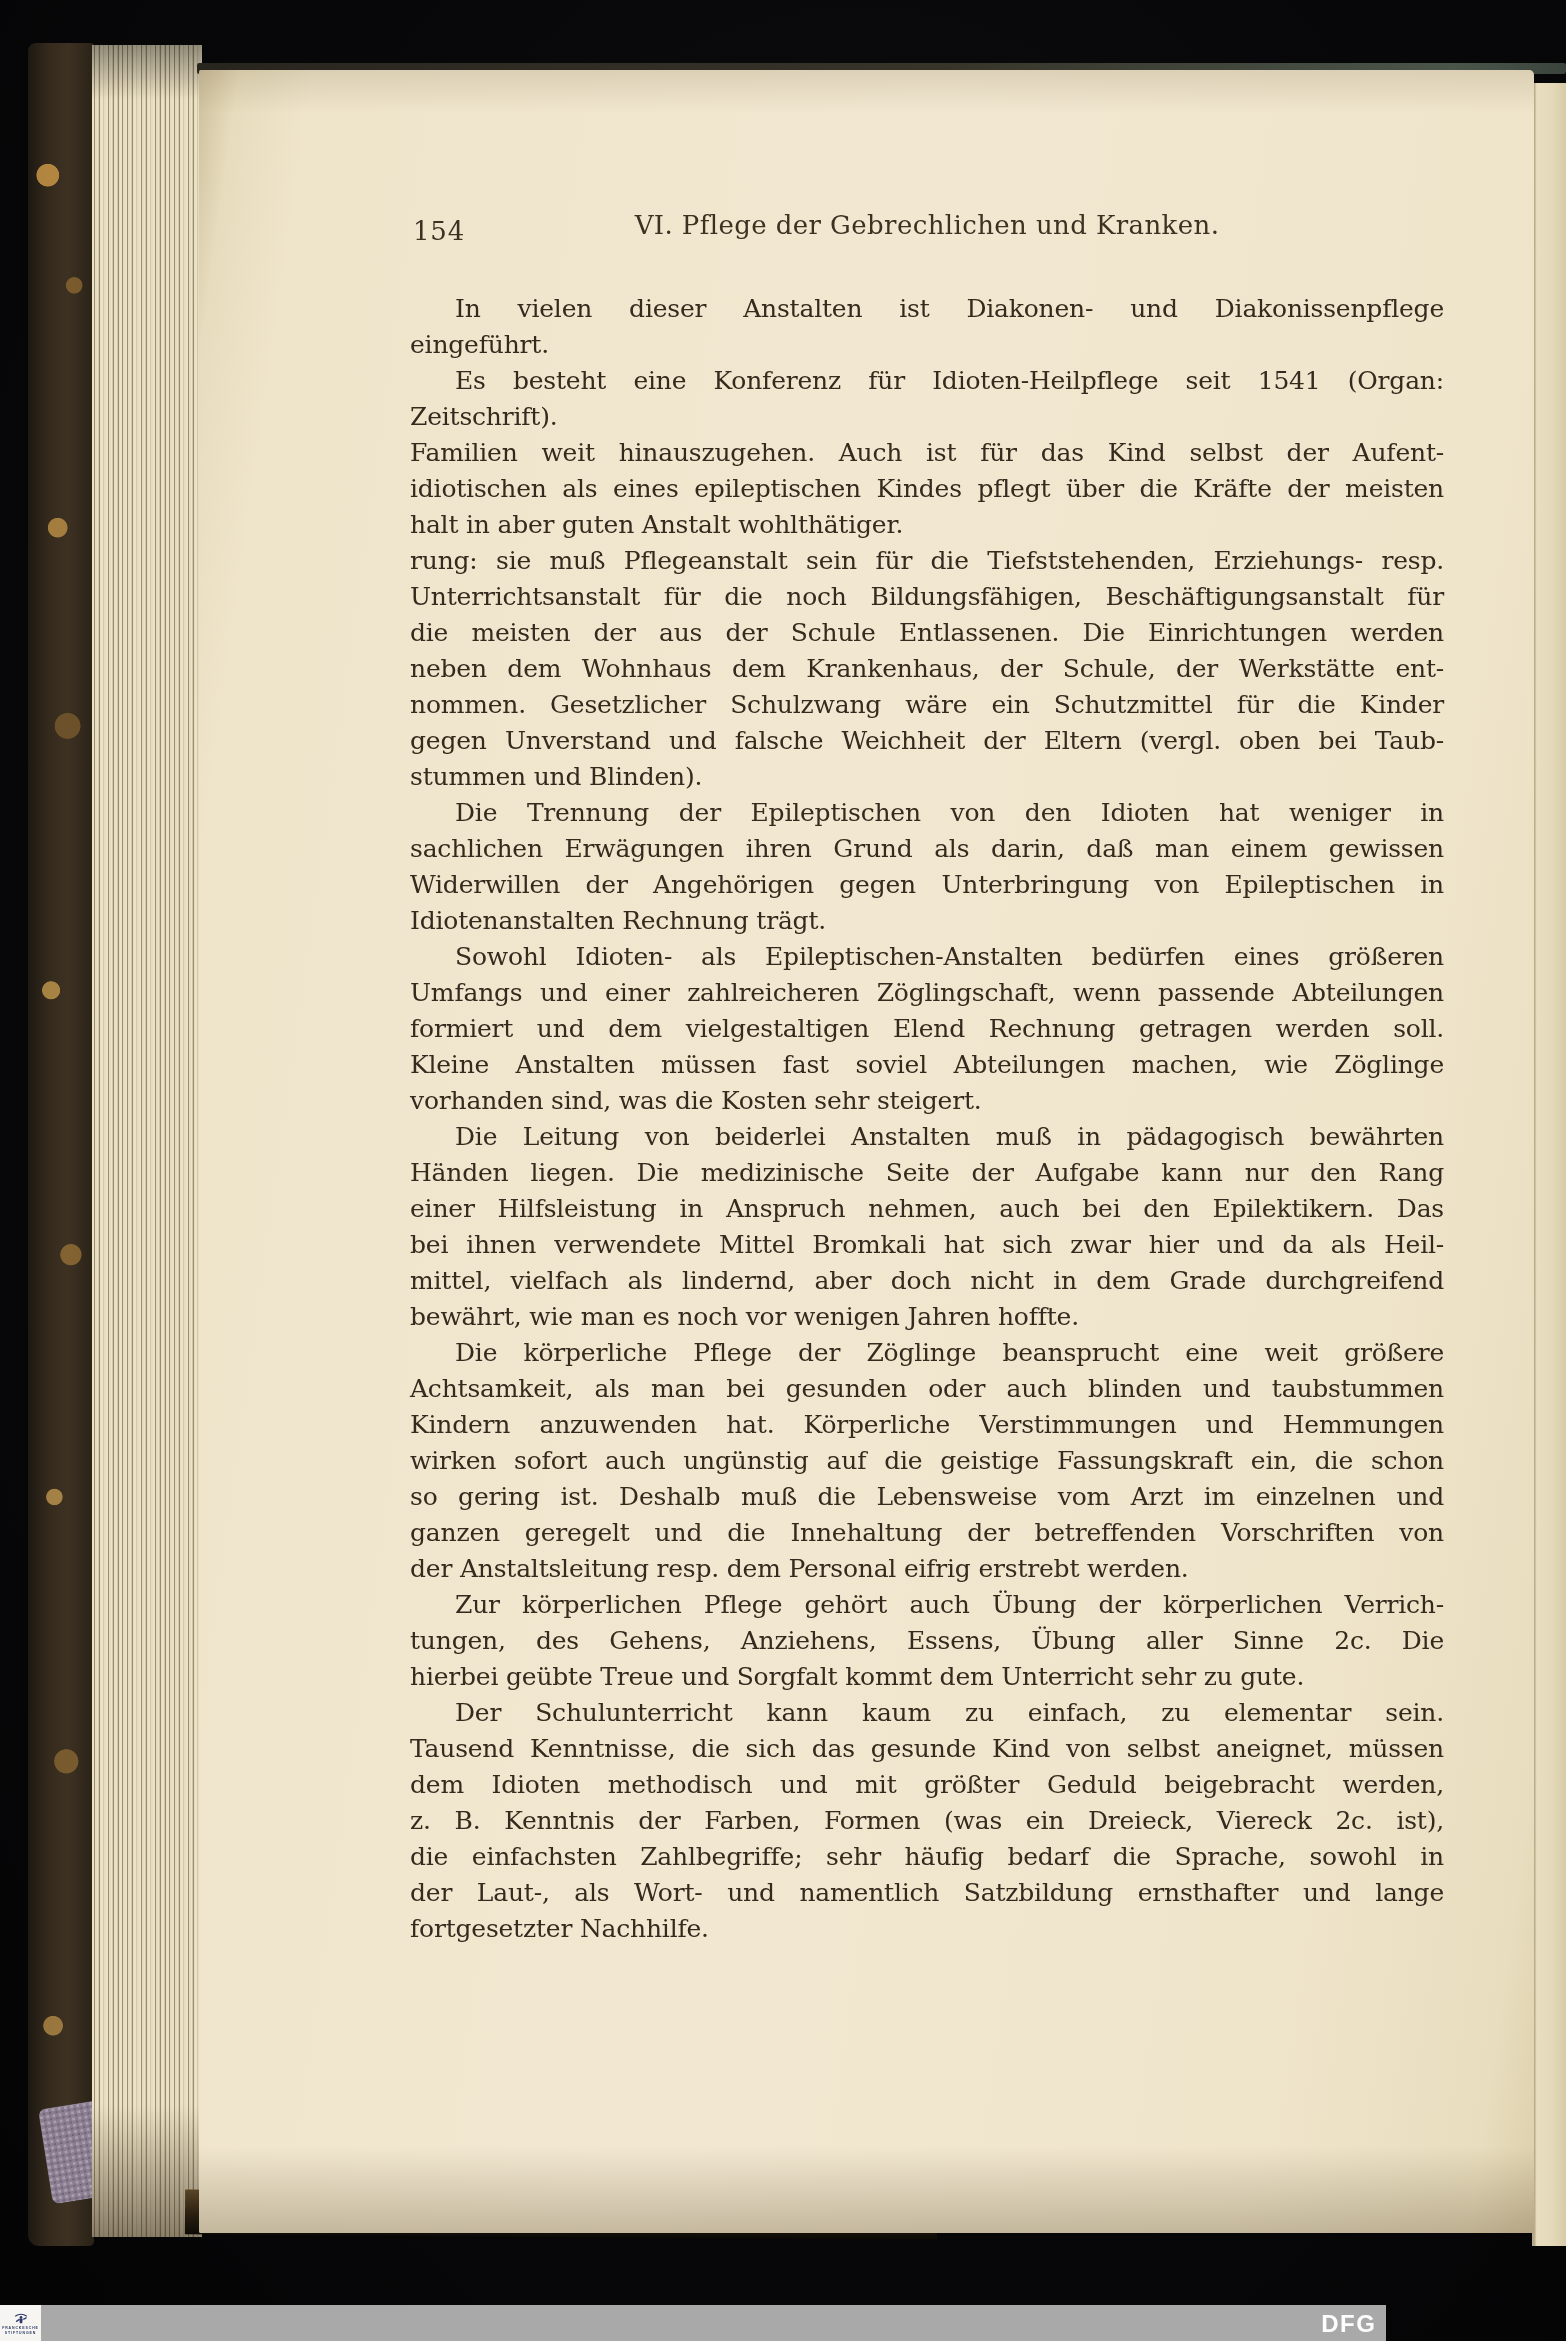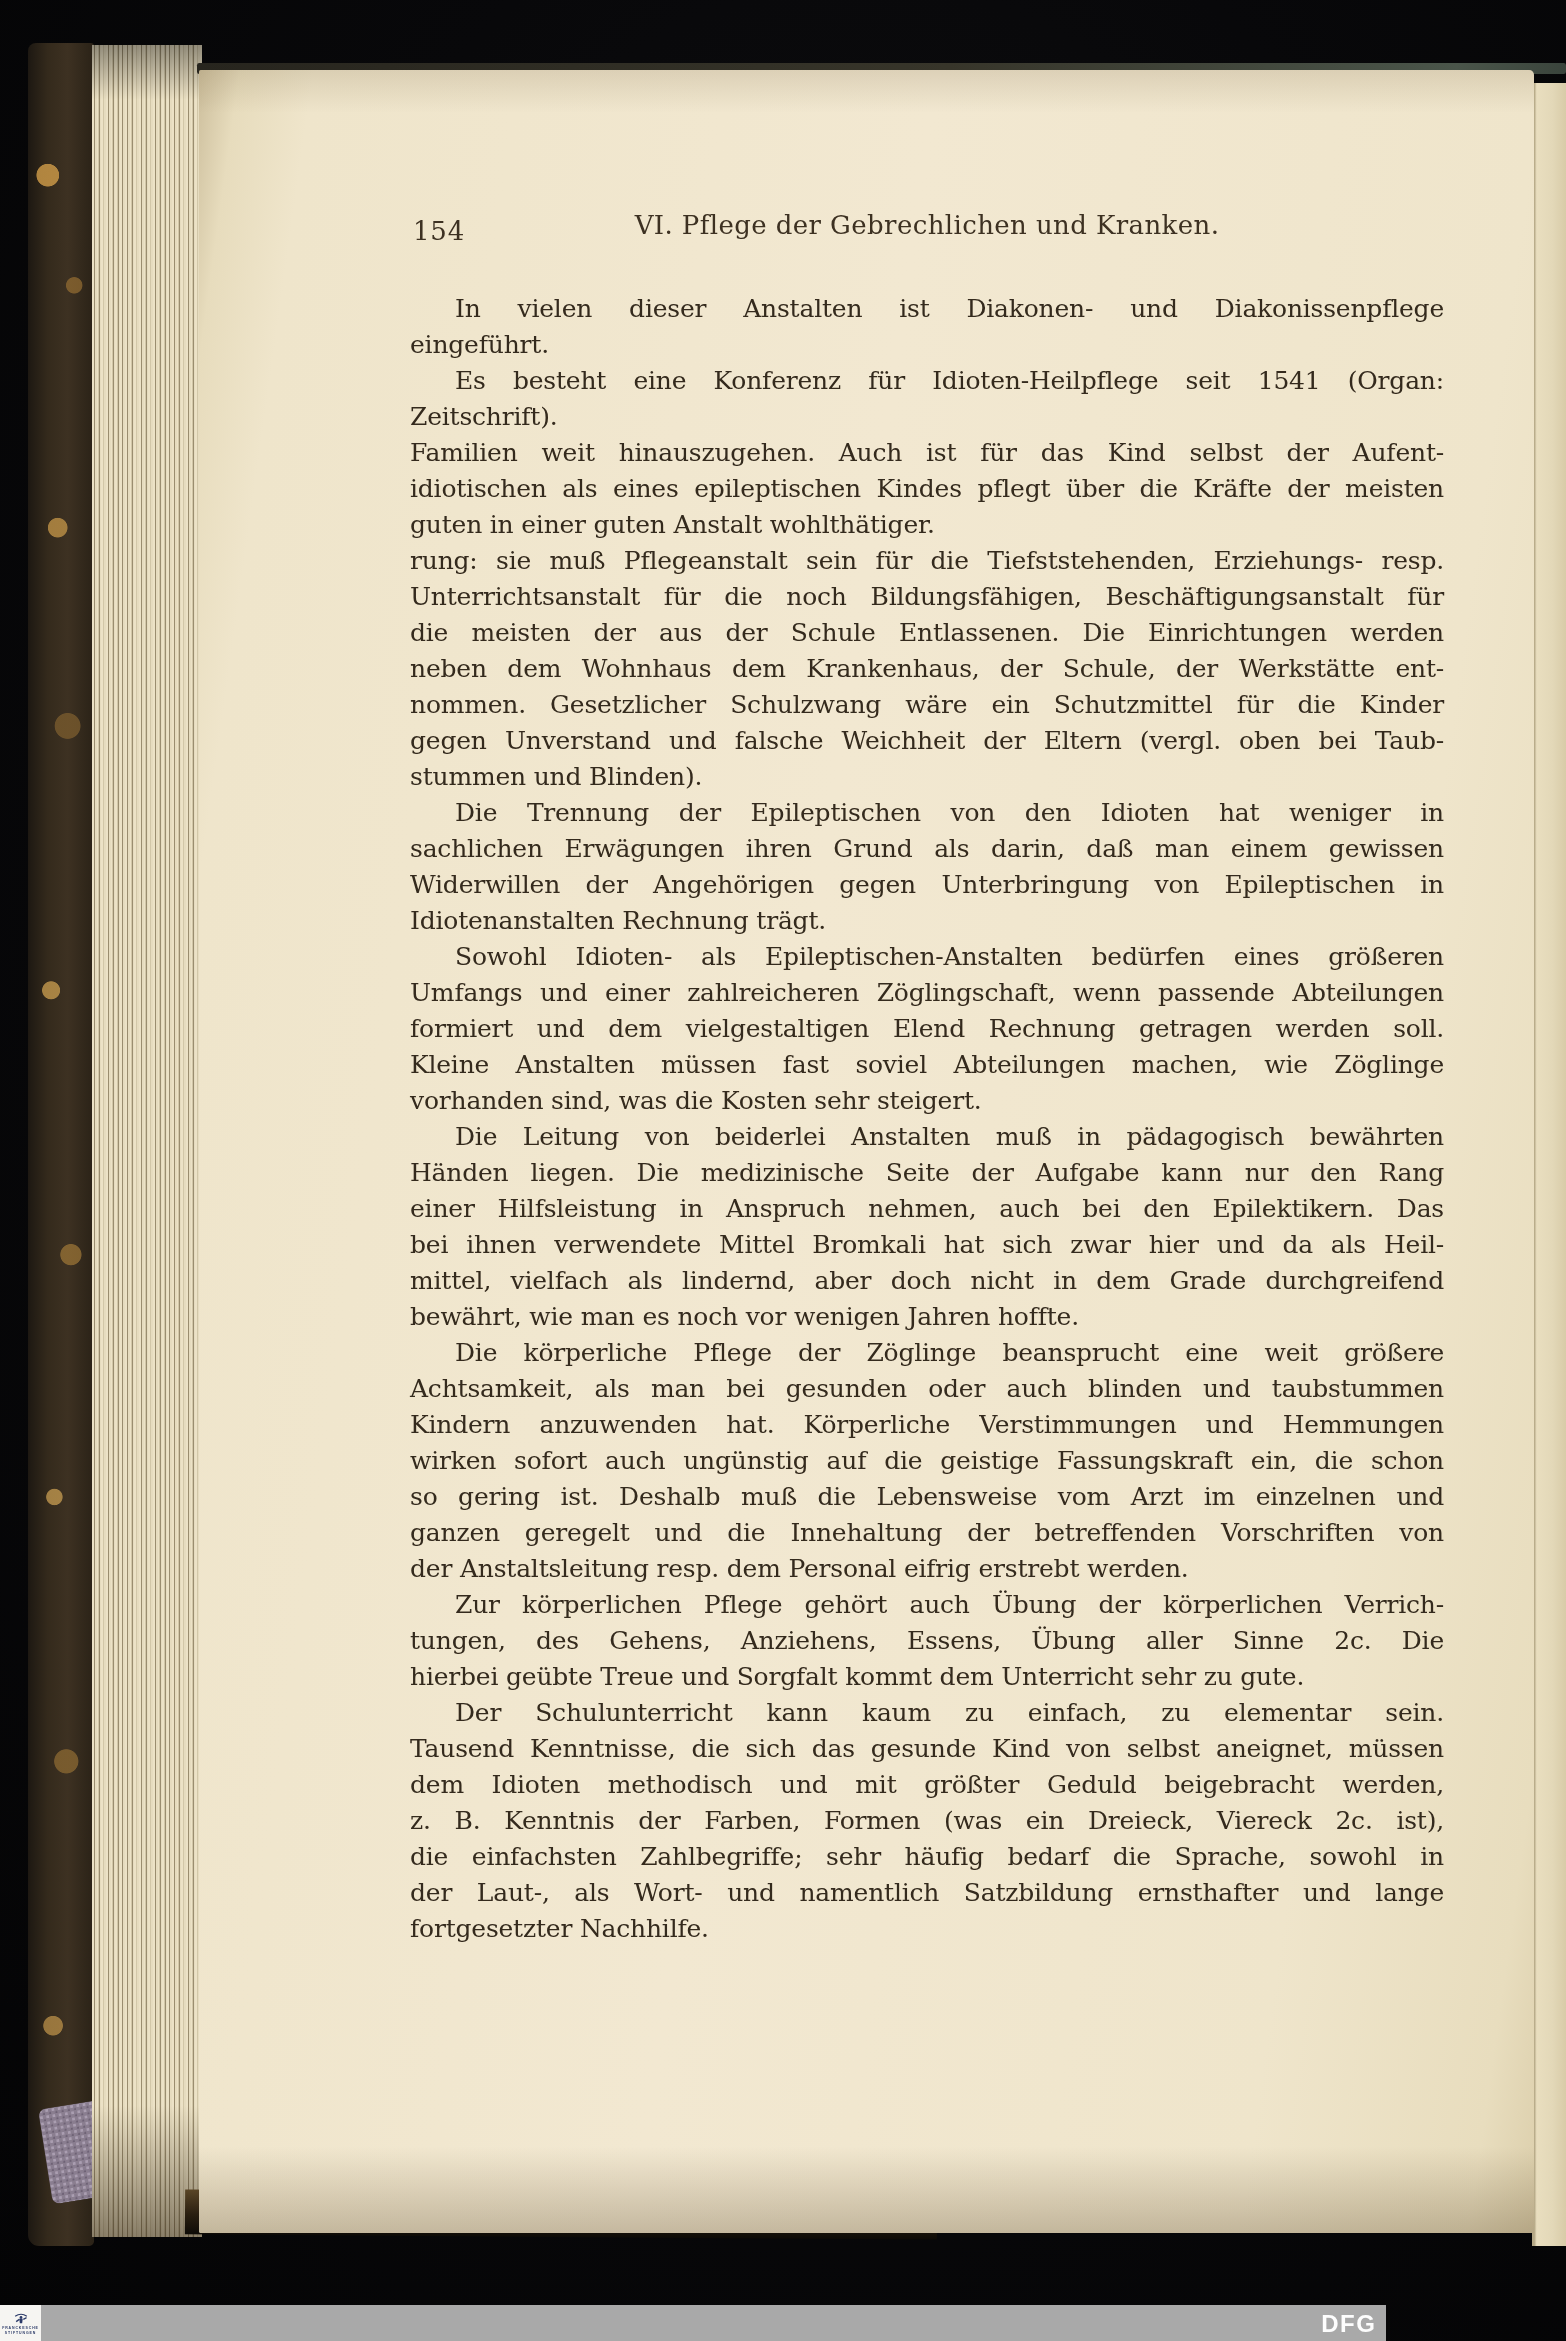--- a/index.html
+++ b/index.html
@@ -87,21 +87,21 @@
         <div class="line first just">In vielen dieser Anstalten ist Diakonen- und Diakonissenpflege</div>
         <div class="line">eingeführt.</div>
       </div>
       <div>
         <div class="line first just">Es besteht eine Konferenz für Idioten-Heilpflege seit 1541 (Organ:</div>
         <div class="line">Zeitschrift).</div>
       </div>
       <div>
         <div class="line just">Familien weit hinauszugehen. Auch ist für das Kind selbst der Aufent-</div>
         <div class="line just">idiotischen als eines epileptischen Kindes pflegt über die Kräfte der meisten</div>
-        <div class="line">guten in einer guten Anstalt wohlthätiger.</div>
+        <div class="line">halt in aber guten Anstalt wohlthätiger.</div>
       </div>
       <div>
         <div class="line just">rung: sie muß Pflegeanstalt sein für die Tiefststehenden, Erziehungs- resp.</div>
         <div class="line just">Unterrichtsanstalt für die noch Bildungsfähigen, Beschäftigungsanstalt für</div>
         <div class="line just">die meisten der aus der Schule Entlassenen. Die Einrichtungen werden</div>
         <div class="line just">neben dem Wohnhaus dem Krankenhaus, der Schule, der Werkstätte ent-</div>
         <div class="line just">nommen. Gesetzlicher Schulzwang wäre ein Schutzmittel für die Kinder</div>
         <div class="line just">gegen Unverstand und falsche Weichheit der Eltern (vergl. oben bei Taub-</div>
         <div class="line">stummen und Blinden).</div>
       </div>

